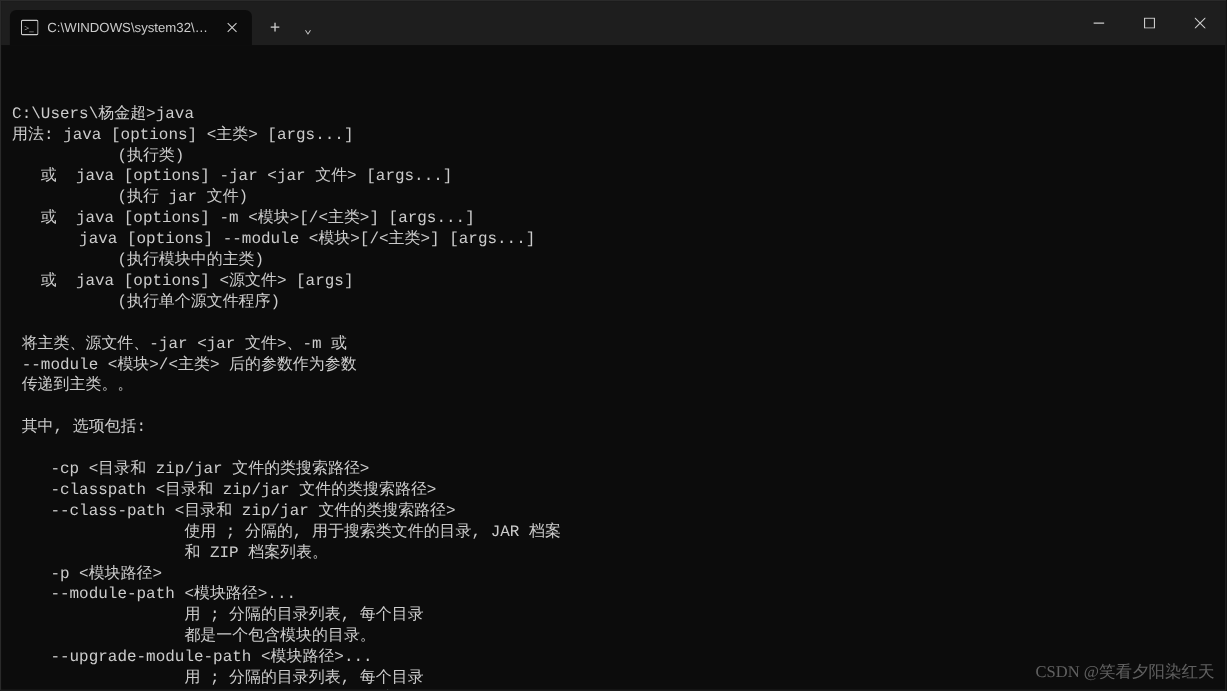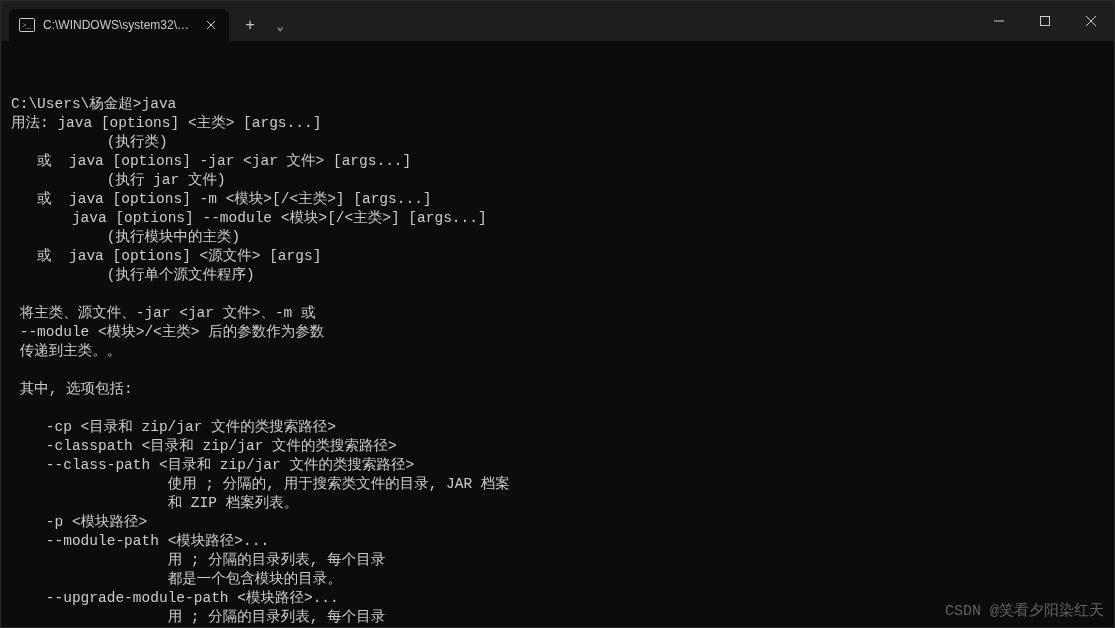--- a/index.html
+++ b/index.html
@@ -116,21 +116,21 @@
     font-size: 14.5px;
     color: #cccccc;
     position: relative;
     margin-top: 48px;
   }
   .watermark {
     position: absolute;
     right: 10px;
     bottom: 6px;
     color: rgba(200,200,200,0.45);
-    font-family: Liberation Mono, monospace;
+    font-family: Liberation Serif, serif;
     font-size: 15px;
     pointer-events: none;
   }
 </style>
 </head>
 <body>
 
 <div class="window">
   <div class="titlebar">
     <div class="tabs">

